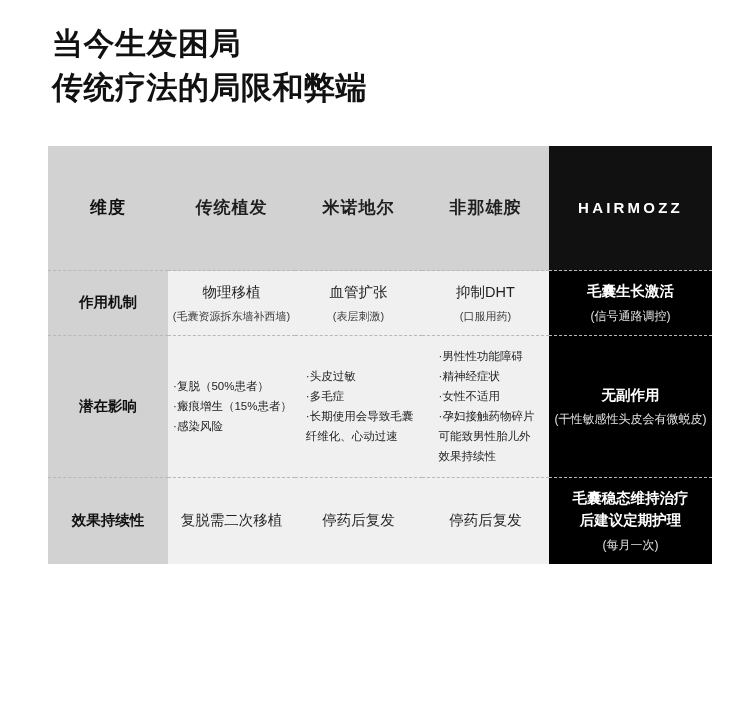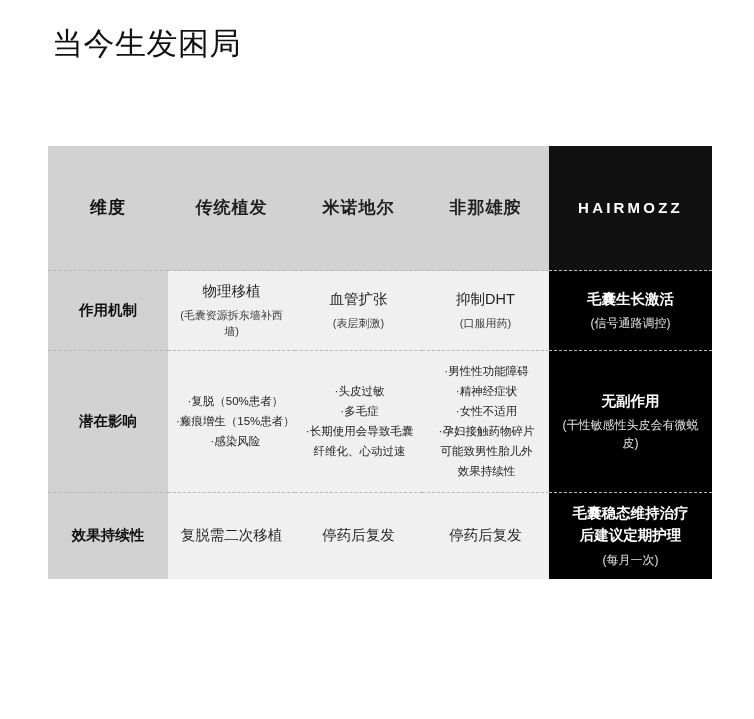--- a/index.html
+++ b/index.html
@@ -19,21 +19,21 @@
     width: 754px;
     height: 719px;
     position: relative;
     background: #ffffff;
   }
   .heading {
     position: absolute;
     left: 52px;
     top: 22px;
     font-size: 31px;
-    font-weight: normal;
+    font-weight: bold;
     line-height: 1.42;
     letter-spacing: 0.5px;
     color: #111111;
   }
   .heading div { white-space: nowrap; }
 
   .table-wrap {
     position: absolute;
     left: 48px;
     top: 146px;
@@ -46,21 +46,21 @@
   }
   table.compare col.c0 { width: 120px; }
   table.compare col.c1 { width: 127px; }
   table.compare col.c2 { width: 127px; }
   table.compare col.c3 { width: 127px; }
   table.compare col.c4 { width: 163px; }
 
   table.compare td {
     vertical-align: middle;
     text-align: center;
-    padding: 10px 6px;
+    padding: 10px 0;
     font-size: 14.5px;
     line-height: 1.5;
     border-bottom: 1px dashed #b8b8b8;
   }
   
   td.rowlabel {
     background: #d2d2d2;
     font-weight: bold;
     font-size: 15px;
     color: #111;
@@ -111,32 +111,33 @@
     font-size: 12px;
   }
   .bullets {
     text-align: left;
     display: inline-block;
     font-size: 11.5px;
     line-height: 1.75;
     color: #232323;
     padding-left: 2px;
   }
-  .bullets div { white-space: nowrap; text-align: center; }
+  .bullets div { white-space: nowrap; }
 
   .line2 { display:block; }
   td.tall-effects { padding-top: 12px; padding-bottom: 12px; }
 </style>
 </head>
 <body>
 
 <div class="page">
 
   <div class="heading">
     <div>当今生发困局</div>
+    <div>传统疗法的局限和弊端</div>
   </div>
 
   <div class="table-wrap">
     <table class="compare">
       <colgroup>
         <col class="c0">
           <col class="c1">
           <col class="c2">
           <col class="c3">
           <col class="c4">

